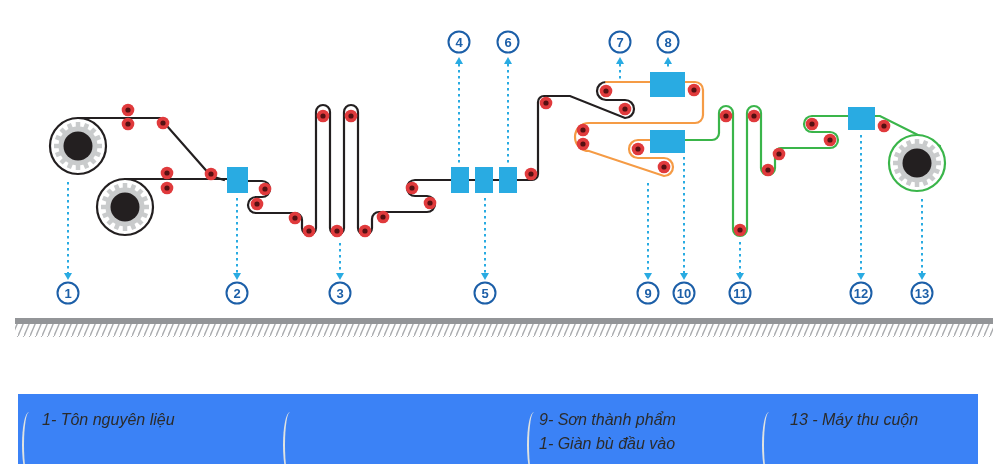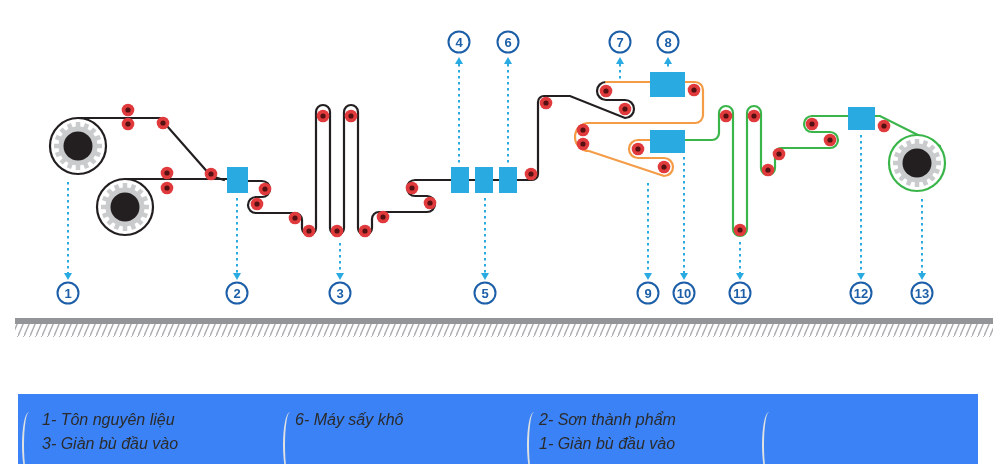--- a/index.html
+++ b/index.html
@@ -386,22 +386,23 @@
 </svg>
 
 <div class="legend">
   <span class="curl" style="left:4px"></span>
   <span class="curl" style="left:265px"></span>
   <span class="curl" style="left:509px"></span>
   <span class="curl" style="left:744px"></span>
 
   <div class="col" style="left:24px">
     <div class="li">1- Tôn nguyên liệu</div>
-    <div class="li">3- Giàn bù đầu vào</div>
   </div>
   <div class="col" style="left:277px">
-    <div class="li">6- Máy sấy khô</div>
   </div>
   <div class="col" style="left:521px">
-    <div class="li">2- Sơn thành phẩm</div>
+    <div class="li">9- Sơn thành phẩm</div>
     <div class="li">1- Giàn bù đầu vào</div>
   </div>
+  <div class="col" style="left:772px">
+    <div class="li">13 - Máy thu cuộn</div>
+  </div>
 </div>
 
 </body></html>

